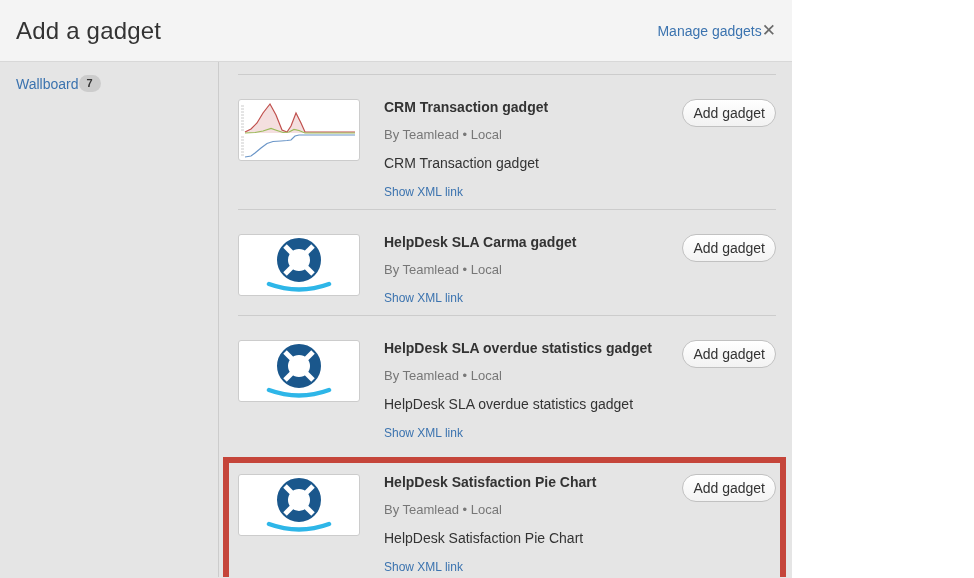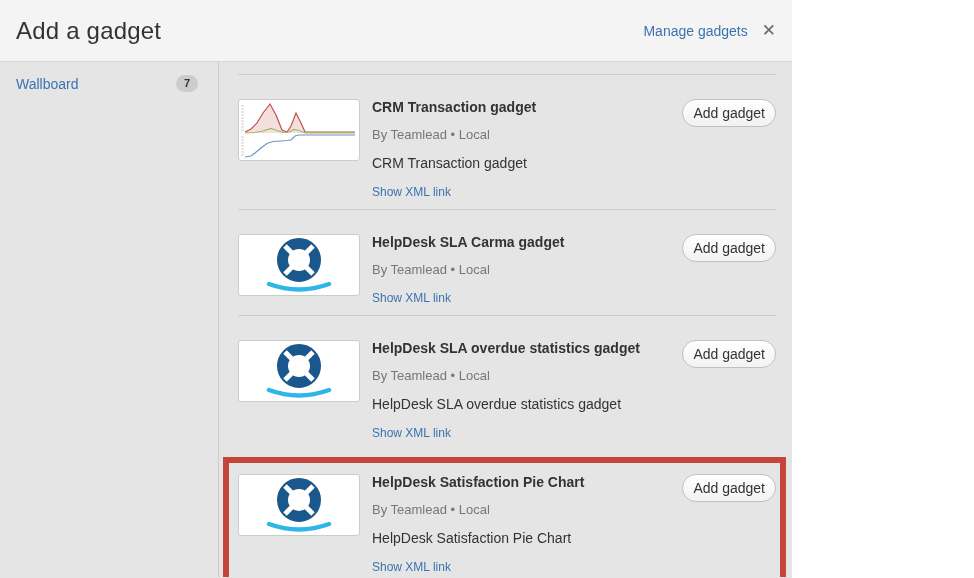--- a/index.html
+++ b/index.html
@@ -9,35 +9,35 @@
     background:#e5e5e5; font-family:"Liberation Sans", sans-serif; color:#333;
   }
   
   .hdr {
     height:62px; background:var(--header-background,#f4f4f4);
     border-bottom:1px solid #d8d8d8;
     display:flex; align-items:center; justify-content:space-between;
     padding:0 16px;
   }
   .hdr-title { font-size:24px; font-weight:400; color:#333; letter-spacing:.2px; }
-  .hdr-right { display:flex; align-items:center; gap:14px; }
+  .hdr-right { display:flex; align-items:center; }
   .manage-link { font-size:14px; color:var(--link-blue,#3b73af); text-decoration:none; cursor:pointer; }
   .close-x { font-size:17px; color:#6a6a6a; cursor:pointer; line-height:1; }
   
   .bdy { display:flex; height:515px; }
   .sidebar { width:219px; flex-shrink:0; border-right:1px solid #ccc; padding-top:13px; }
-  .side-item { display:flex; align-items:center; justify-content:space-between; padding:0 20px 0 16px; }
+  .side-item { display:flex; align-items:center; padding:0 20px 0 16px; }
   .side-link { font-size:14px; color:var(--link-blue,#3b73af); text-decoration:none; cursor:pointer; }
   .badge {
     background:var(--badge-background,#ccc); color:#333; font-size:11px; font-weight:bold;
     border-radius:9px; padding:2px 8px; line-height:13px;
   }
   .content { flex:1; min-width:0; padding:12px 16px 0 19px; overflow:hidden; }
   
-  .grow { border-top:1px solid var(--separator-gray,#ccc); padding:24px 0 9px; display:flex; gap:12px; }
+  .grow { border-top:1px solid var(--separator-gray,#ccc); padding:24px 0 9px; display:flex; gap:24px; }
   .thumb {
     width:122px; height:62px; flex-shrink:0; background:#fff;
     border:1px solid #ccc; border-radius:3px; overflow:hidden;
   }
   .thumb svg { display:block; width:120px; height:60px; }
   .ginfo { flex:1; min-width:0; }
   .g-title { font-size:14px; font-weight:bold; color:#333; line-height:16px; }
   .g-by { font-size:13px; color:var(--byline-gray,#777); margin-top:12px; line-height:15px; }
   .g-desc { font-size:14px; color:#333; margin-top:13px; line-height:16px; }
   .g-xml { display:inline-block; font-size:12px; color:var(--link-blue,#3b73af); text-decoration:none; margin-top:13px; cursor:pointer; line-height:16px; }

